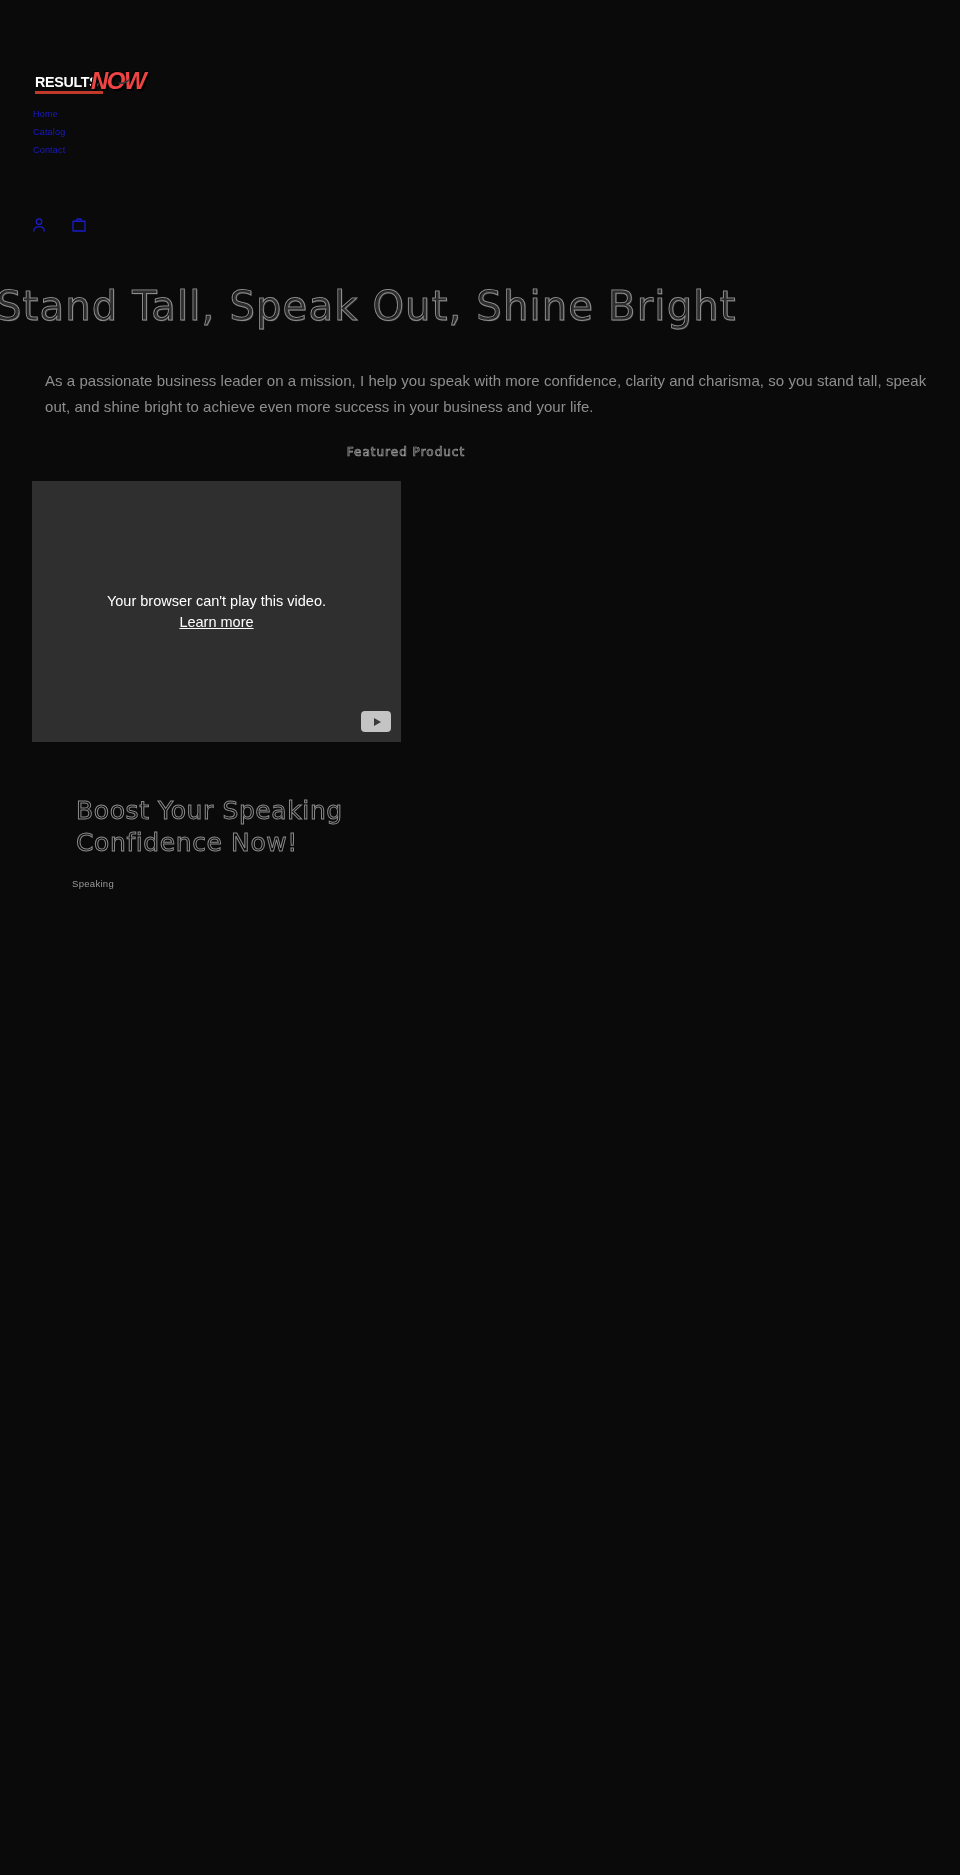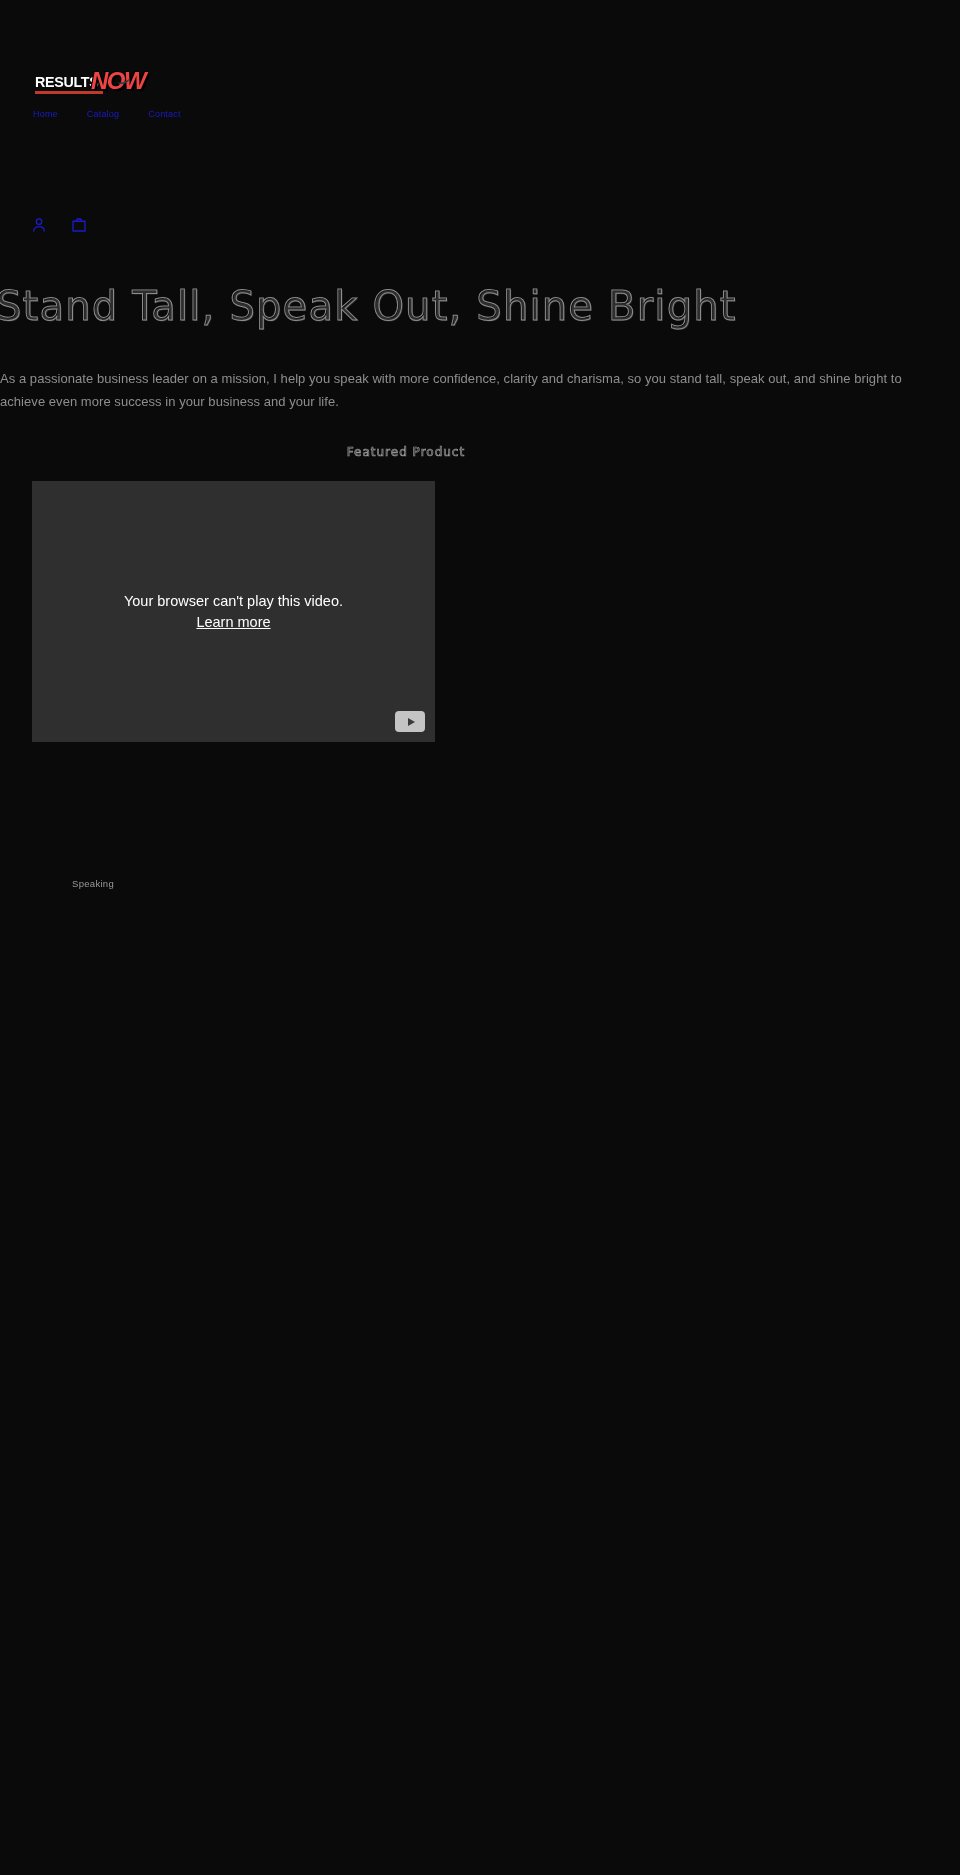--- a/index.html
+++ b/index.html
@@ -82,22 +82,22 @@
     border-radius: 0 0 60% 40%;
     transform: rotate(-12deg);
   }
 
   
   .nav {
     position: absolute;
     left: 33px;
     top: 62px;
     display: flex;
-    flex-direction: row;
-    gap: 29px;
+    flex-direction: column;
+    gap: 8px;
   }
 
   .nav-link {
     font-size: 9px;
     color: #1b1bc8;
     text-decoration: none;
     letter-spacing: 0.2px;
     line-height: 1.1;
   }
 
@@ -137,24 +137,25 @@
     text-shadow: 1px 1px 0 rgba(140,140,140,0.28);
     white-space: nowrap;
     font-family: "DejaVu Sans", sans-serif;
   }
 
   .hero-desc {
     position: absolute;
     left: 0px;
     top: 140px;
     width: 940px;
-    font-size: 13px;
+    font-size: 15px;
     line-height: 1.75;
     color: #8e8e8e;
     letter-spacing: 0.05px;
+    padding-left: 45px;
   }
 
   
   .featured-label {
     position: absolute;
     left: 0;
     top: 445px;
     width: 812px;
     text-align: center;
     font-size: 12px;
@@ -162,21 +163,21 @@
     color: transparent;
     -webkit-text-stroke: 0.7px #9a9a9a;
     font-family: "DejaVu Sans", sans-serif;
   }
 
   
   .video-box {
     position: absolute;
     left: 32px;
     top: 481px;
-    width: 403px;
+    width: 369px;
     height: 261px;
     background: #2f2f2f;
     overflow: hidden;
   }
 
   .video-msg {
     position: absolute;
     left: 0;
     top: 50%;
     transform: translateY(-50%);
@@ -284,15 +285,16 @@
   <div class="video-box">
     <div class="video-msg">
       <span>Your browser can't play this video.</span><br>
       <a href="#">Learn more</a>
     </div>
     <div class="yt-btn">
       <span class="yt-tri"></span>
     </div>
   </div>
 
+  <h2 class="product-title">Boost Your Speaking Confidence Now!</h2>
   <div class="quantity-label">Speaking</div>
 
 </div>
 
 </body></html>

